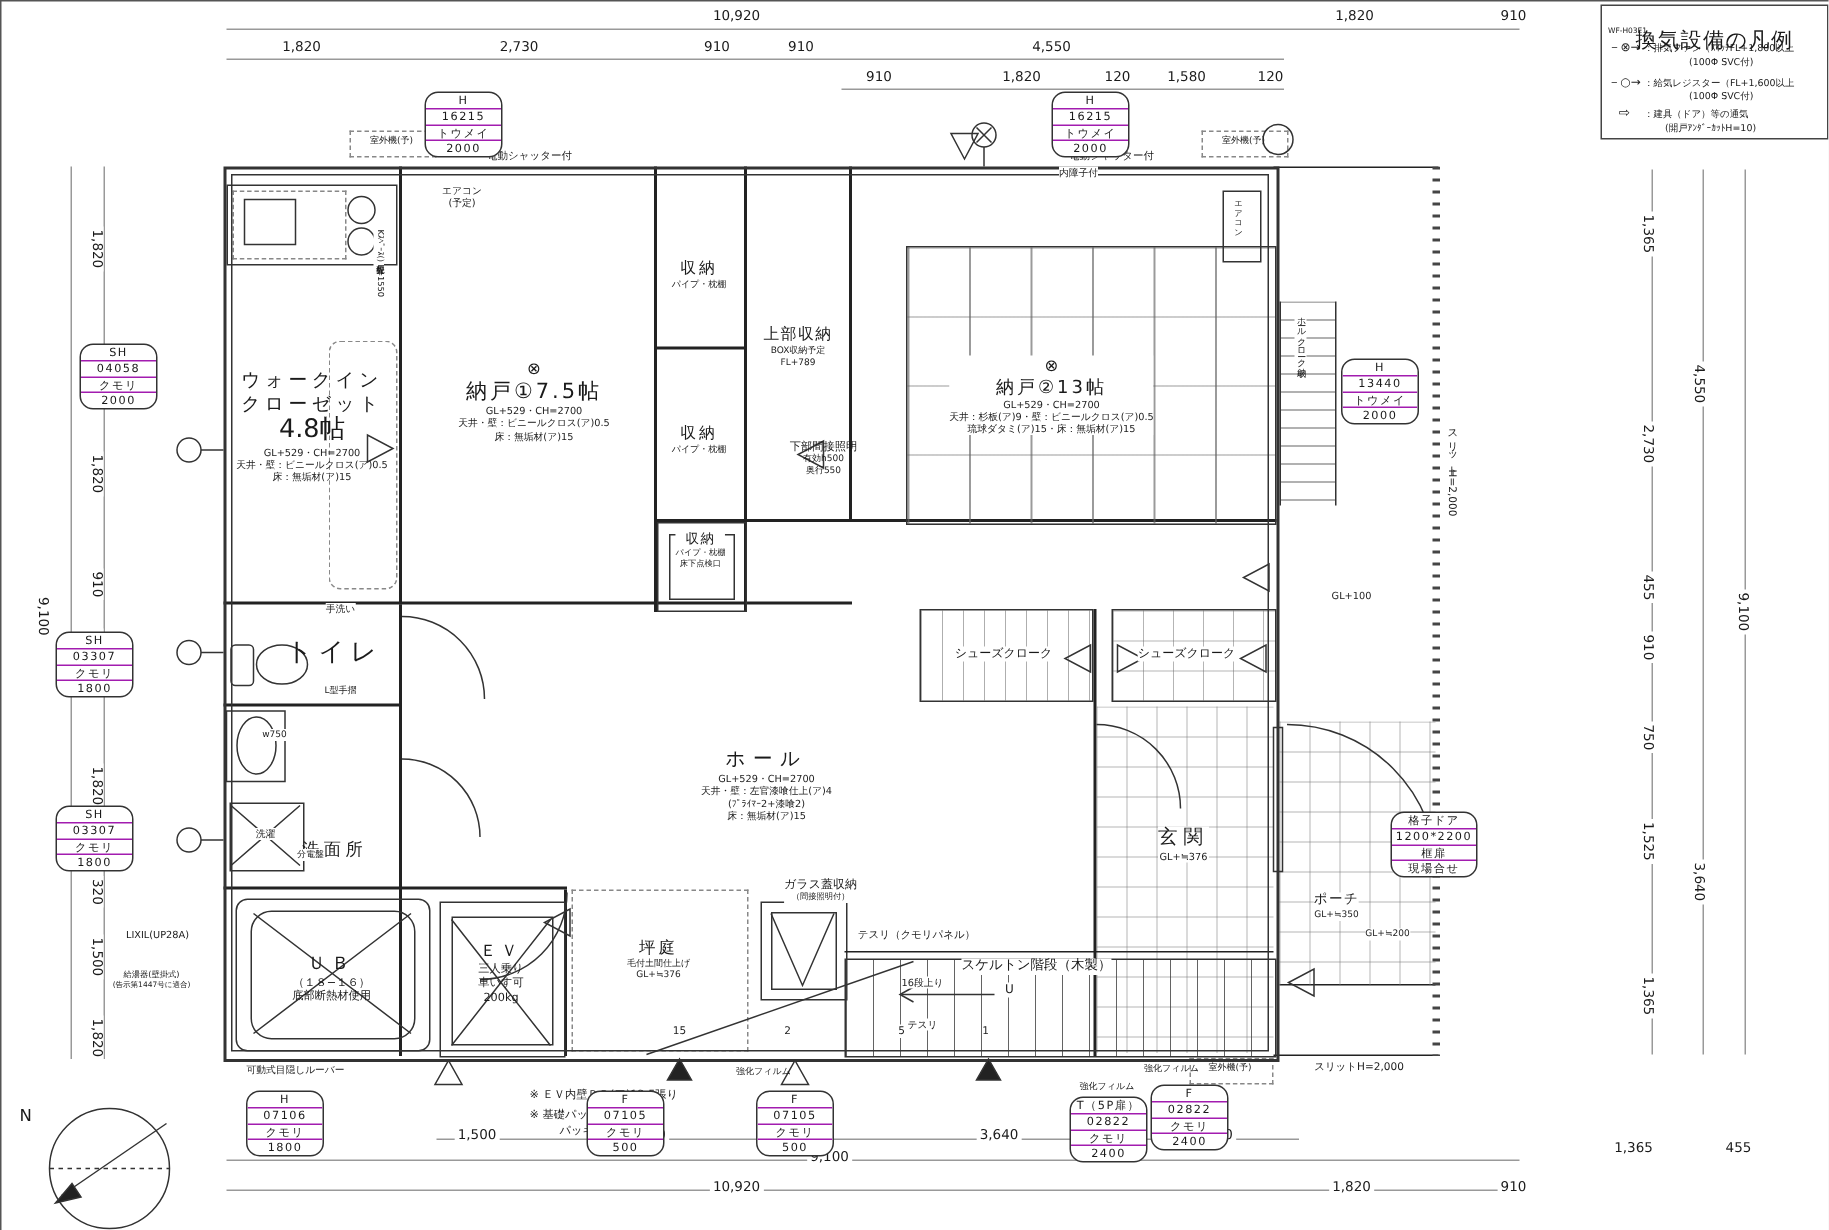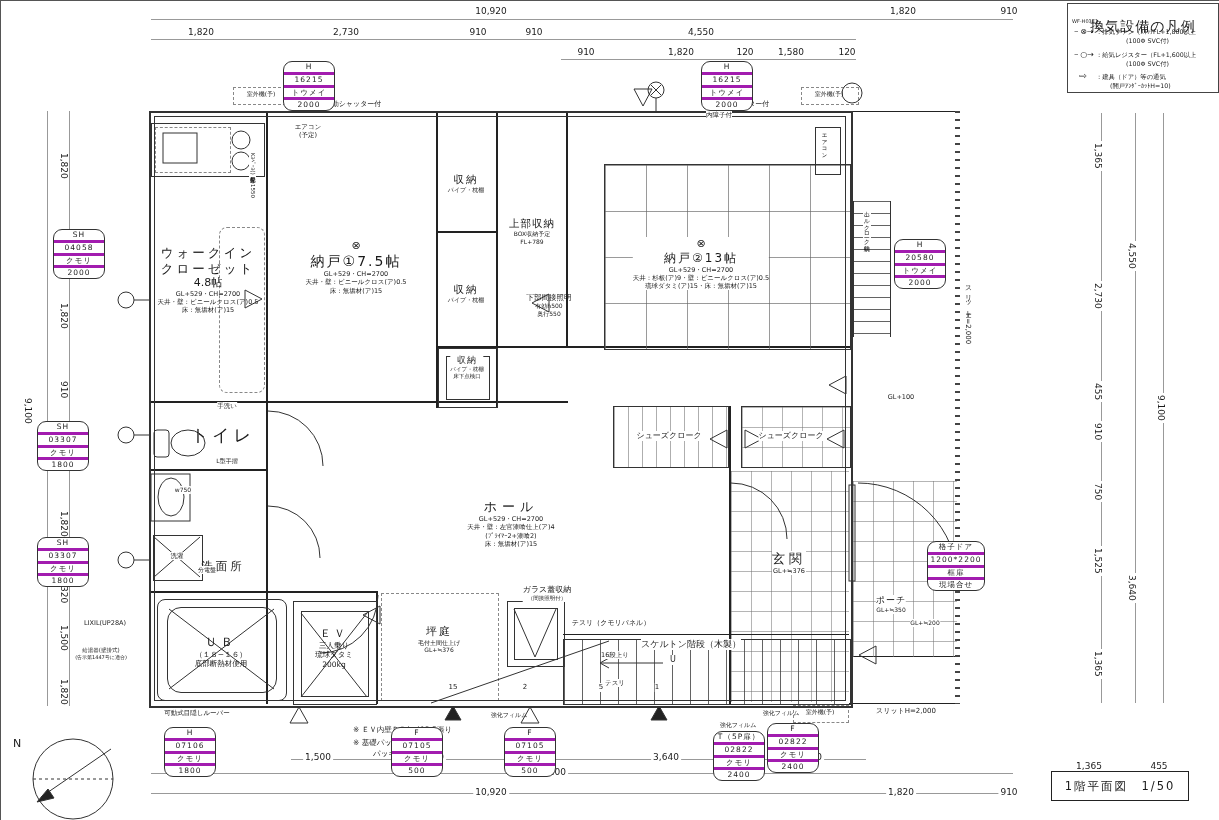--- a/index.html
+++ b/index.html
@@ -11,21 +11,21 @@
   .box{position:absolute;border:1px solid #333;background:transparent}
   .dash{position:absolute;border:1px dashed #888}
   .dim{position:absolute;font-size:9px;background:#fff;padding:0 2px;transform:translateX(-50%);white-space:nowrap}
   .dimv{position:absolute;font-size:9px;background:#fff;writing-mode:vertical-rl;padding:2px 0;white-space:nowrap}
   .lbl{position:absolute;transform:translateX(-50%);text-align:center;white-space:nowrap;line-height:1.25}
   .lbl-l{position:absolute;white-space:nowrap;line-height:1.3}
   .v{writing-mode:vertical-rl}
   .bgw{background:#fff}
   .tag{position:absolute;width:50px;border:1px solid #333;border-radius:9px;background:#fff;
        font-size:7.5px;text-align:center;line-height:1.3;overflow:hidden;z-index:5}
-  .tag span{display:block;border-top:3px solid #a21caf;letter-spacing:1px}
+  .tag span{display:block;border-top:1px solid #a21caf;letter-spacing:1px}
   .tag span:first-child{border-top:none}
   .tile20{background-image:linear-gradient(to right,rgba(120,120,120,.55) 1px,transparent 1px),
           linear-gradient(to bottom,rgba(120,120,120,.55) 1px,transparent 1px);background-size:20px 20px}
   .tatami{background-image:linear-gradient(to right,rgba(100,100,100,.65) 1px,transparent 1px),
           linear-gradient(to bottom,rgba(100,100,100,.65) 1px,transparent 1px);background-size:41px 46px}
   .shelf{background-image:linear-gradient(to right,rgba(120,120,120,.6) 1px,transparent 1px);background-size:14px 100%}
   .treads{background-image:linear-gradient(to right,rgba(60,60,60,.8) 1px,transparent 1px);background-size:18px 100%}
   .ladder{background-image:linear-gradient(to bottom,rgba(60,60,60,.8) 1px,transparent 1px);background-size:100% 12px;
           border-left:1px solid #333;border-right:1px solid #333}
   .slitf{background-image:linear-gradient(to bottom,#444 2px,transparent 2px);background-size:100% 8px}
@@ -199,21 +199,21 @@
       <span>2000</span>
     </div>
   <div class="tag" style="left:700px;top:60px">
       <span>H</span>
       <span>16215</span>
       <span>トウメイ</span>
       <span>2000</span>
     </div>
   <div class="tag" style="left:893px;top:238px">
       <span>H</span>
-      <span>20580</span>
+      <span>13440</span>
       <span>トウメイ</span>
       <span>2000</span>
     </div>
   <div class="tag" style="left:52px;top:228px">
       <span>SH</span>
       <span>04058</span>
       <span>クモリ</span>
       <span>2000</span>
     </div>
   <div class="tag" style="left:36px;top:420px">
@@ -261,21 +261,21 @@
   <div class="tag" style="left:926px;top:540px;width:56px">
       <span>格子ドア</span>
       <span>1200*2200</span>
       <span>框扉</span>
       <span>現場合せ</span>
     </div>
 
   <div class="lbl" style="left:207px;top:244px;z-index:4">
     <div style="font-size:12.5px;letter-spacing:3px">ウォークイン</div>
     <div style="font-size:12.5px;letter-spacing:3px">クローゼット</div>
-    <div style="font-size:11px">4.8帖</div>
+    <div style="font-size:17px">4.8帖</div>
     <div style="font-size:6.5px">GL+529・CH=2700</div>
     <div style="font-size:6.5px">天井・壁：ビニールクロス(ア)0.5</div>
     <div style="font-size:6.5px">床：無垢材(ア)15</div>
   </div>
   <div class="lbl" style="left:355px;top:238px;z-index:4">
     <div style="font-size:11px">⊗</div>
     <div style="font-size:14px;letter-spacing:2px">納戸①7.5帖</div>
     <div style="font-size:6.5px">GL+529・CH=2700</div>
     <div style="font-size:6.5px">天井・壁：ビニールクロス(ア)0.5</div>
     <div style="font-size:6.5px">床：無垢材(ア)15</div>
@@ -311,21 +311,21 @@
     <div style="font-size:6px">GL+≒376</div>
   </div>
   <div class="lbl" style="left:220px;top:634px;z-index:4">
     <div style="font-size:12px;letter-spacing:4px">ＵＢ</div>
     <div style="font-size:7.5px">（１８−１６）</div>
     <div style="font-size:7.5px">底部断熱材使用</div>
   </div>
   <div class="lbl" style="left:333px;top:626px;z-index:4">
     <div style="font-size:11px;letter-spacing:3px">ＥＶ</div>
     <div style="font-size:7.5px">三人乗り</div>
-    <div style="font-size:7.5px">琉球ダタミ</div>
+    <div style="font-size:7.5px">車いす可</div>
     <div style="font-size:7.5px">200kg</div>
   </div>
   <div class="lbl bgw" style="left:668px;top:430px;font-size:8px;z-index:4">シューズクローク</div>
   <div class="lbl bgw" style="left:790px;top:430px;font-size:8px;z-index:4">シューズクローク</div>
   <div class="lbl" style="left:465px;top:172px;z-index:4">
     <div style="font-size:10.5px;letter-spacing:2px">収納</div>
     <div style="font-size:6px">パイプ・枕棚</div>
   </div>
   <div class="lbl" style="left:465px;top:282px;z-index:4">
     <div style="font-size:10.5px;letter-spacing:2px">収納</div>
@@ -405,17 +405,14 @@
     <div style="position:absolute;left:2px;top:45px;width:146px">
       <span style="display:inline-block;width:26px;text-align:center;font-size:8px">－○→</span><span style="font-size:6.3px">：給気レジスター（FL+1,600以上</span>
       <div style="margin-left:56px;font-size:6.3px">(100Φ SVC付)</div>
     </div>
     <div style="position:absolute;left:2px;top:67px;width:146px">
       <span style="display:inline-block;width:26px;text-align:center;font-size:9px">⇨</span><span style="font-size:6.3px">：建具（ドア）等の通気</span>
       <div style="margin-left:40px;font-size:6.3px">(開戸ｱﾝﾀﾞｰｶｯﾄH=10)</div>
     </div>
   </div>
 
-  <div class="titlebox">
-    <span>1階平面図　1/50</span>
-  </div>
 
 </div>
 
 </body></html>

